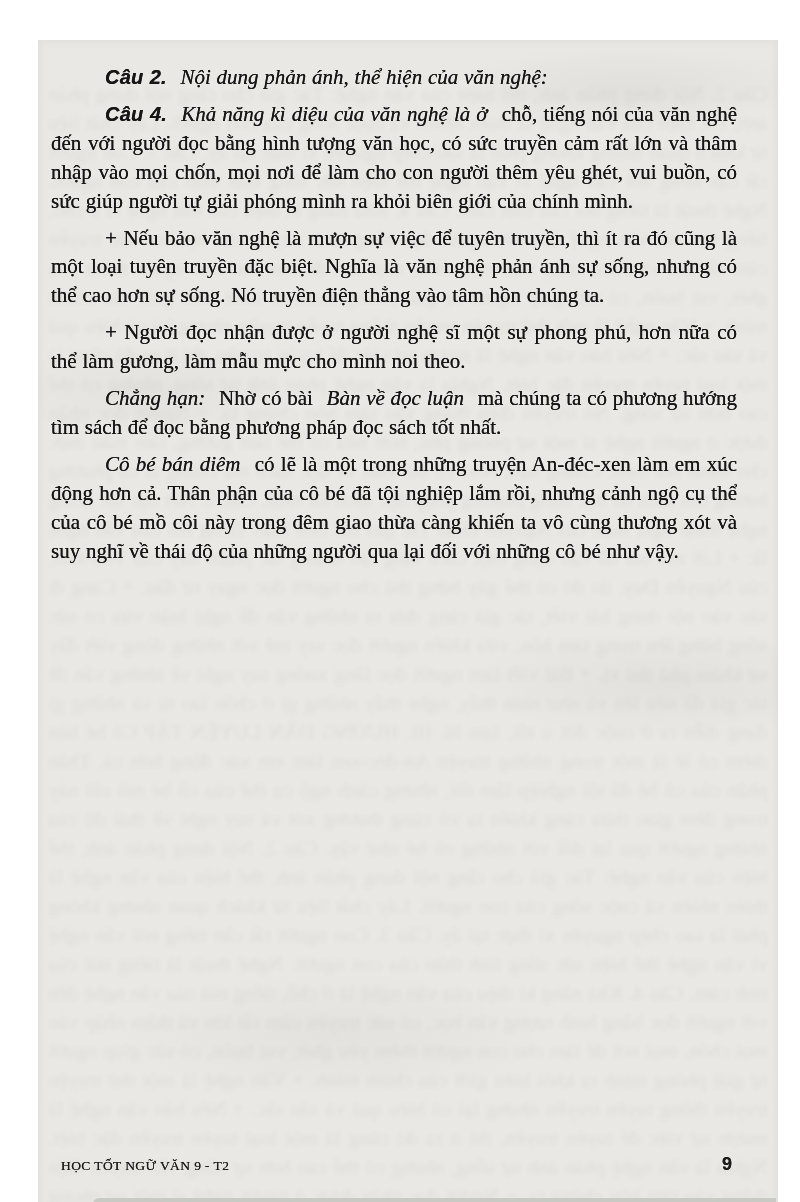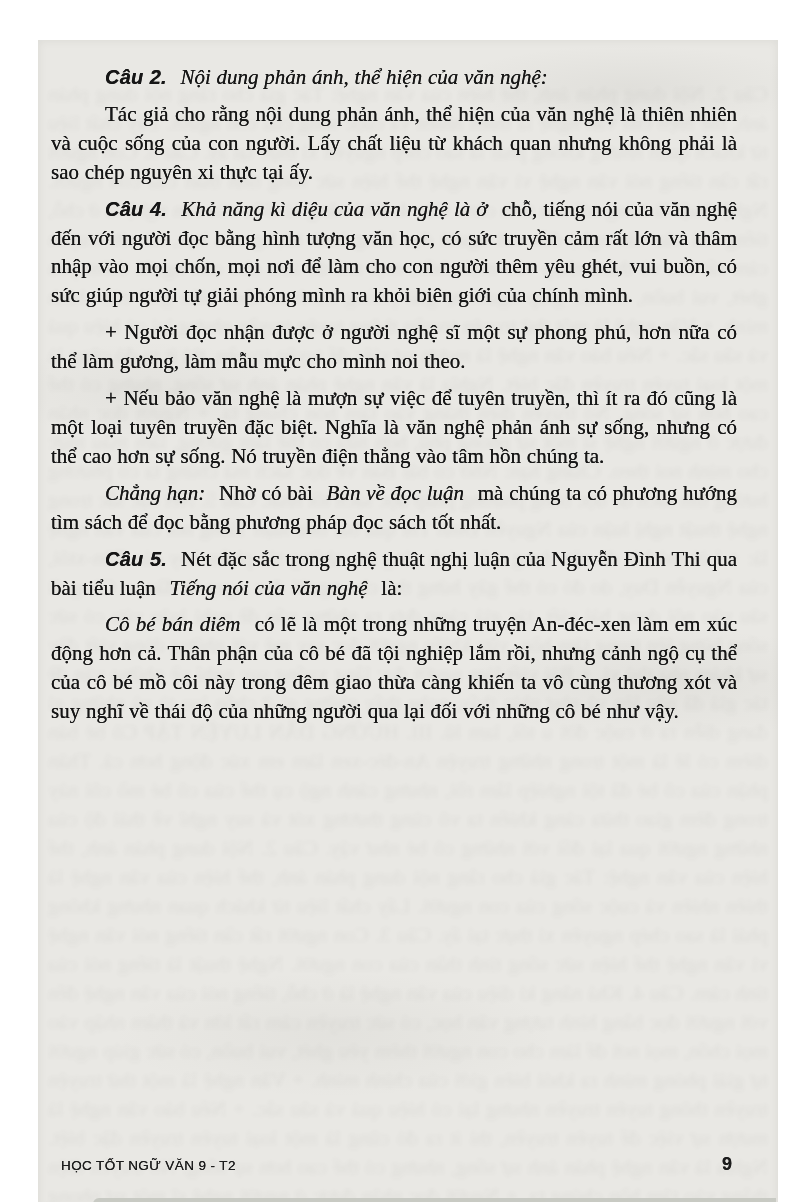--- a/index.html
+++ b/index.html
@@ -69,21 +69,21 @@
     text-align:left;
     text-shadow:0 0 .5px currentColor;
   }
   .footer{
     position:absolute;
     top:1106px;left:15px;right:38px;
     display:flex;justify-content:space-between;align-items:baseline;
     color:#1d1d1d;
   }
   .footer-title{
-    font-family:Liberation Sans, sans-serif;
+    font-family:Liberation Serif, serif;
     font-size:13.5px;
     letter-spacing:.4px;
     text-shadow:0 0 .4px currentColor;
   }
   .footer-page{
     font-family:"Liberation Sans", sans-serif;
     font-weight:700;
     font-size:18px;
     text-shadow:0 0 .5px currentColor;
   }
@@ -97,26 +97,24 @@
   }
 </style>
 </head>
 <body>
 
 <div class="page">
   <div class="scan">
     <div class="bleed" aria-hidden="true">Câu 2. Nội dung phản ánh, thể hiện của văn nghệ: Tác giả cho rằng nội dung phản ánh, thể hiện của văn nghệ là thiên nhiên và cuộc sống của con người. Lấy chất liệu từ khách quan nhưng không phải là sao chép nguyên xi thực tại ấy. Câu 3. Con người rất cần tiếng nói văn nghệ vì văn nghệ thể hiện sức sống tinh thần của con người. Nghệ thuật là tiếng nói của tình cảm. Câu 4. Khả năng kì diệu của văn nghệ là ở chỗ, tiếng nói của văn nghệ đến với người đọc bằng hình tượng văn học, có sức truyền cảm rất lớn và thâm nhập vào mọi chốn, mọi nơi để làm cho con người thêm yêu ghét, vui buồn, có sức giúp người tự giải phóng mình ra khỏi biên giới của chính mình. + Văn nghệ là một thứ truyện truyền thông tuyên truyền nhưng lại có hiệu quả và sâu sắc. + Nếu bảo văn nghệ là mượn sự việc để tuyên truyền, thì ít ra đó cũng là một loại tuyên truyền đặc biệt. Nghĩa là văn nghệ phản ánh sự sống, nhưng có thể cao hơn sự sống. Nó truyền điện thẳng vào tâm hồn chúng ta. + Người đọc nhận được ở người nghệ sĩ một sự phong phú, hơn nữa có thể làm gương, làm mẫu mực cho mình noi theo. Chẳng hạn: Nhờ có bài Bàn về đọc sách mà chúng ta có phương hướng tìm sách để đọc bằng phương pháp đọc sách tốt nhất. Câu 5. Nét đặc sắc trong nghệ thuật nghị luận của Nguyễn Đình Thi qua bài tiểu luận Tiếng nói của văn nghệ là: + Lời mở bài đã vận dụng một cách sáng tạo những tác phẩm hay của Tôn-xtôi, của Nguyễn Duy, do đó có thể gây hứng thú cho người đọc ngay từ đầu. + Càng đi sâu vào nội dung bài viết, tác giả càng đưa ra những vấn đề nghị luận vừa có sức sống bừng lên trong tâm hồn, vừa khiến người đọc say mê với những dòng viết đầy sự khám phá thú vị. + Bài viết làm người đọc lắng xuống suy nghĩ về những vấn đề tác giả đã nêu lên và như nhìn thấy, nghe thấy những gì ở chốn lao tù và những gì đang diễn ra ở cuộc đời u tối, lam lũ. III. HƯỚNG DẪN LUYỆN TẬP Cô bé bán diêm có lẽ là một trong những truyện An-đéc-xen làm em xúc động hơn cả. Thân phận của cô bé đã tội nghiệp lắm rồi, nhưng cảnh ngộ cụ thể của cô bé mồ côi này trong đêm giao thừa càng khiến ta vô cùng thương xót và suy nghĩ về thái độ của những người qua lại đối với những cô bé như vậy. Câu 2. Nội dung phản ánh, thể hiện của văn nghệ: Tác giả cho rằng nội dung phản ánh, thể hiện của văn nghệ là thiên nhiên và cuộc sống của con người. Lấy chất liệu từ khách quan nhưng không phải là sao chép nguyên xi thực tại ấy. Câu 3. Con người rất cần tiếng nói văn nghệ vì văn nghệ thể hiện sức sống tinh thần của con người. Nghệ thuật là tiếng nói của tình cảm. Câu 4. Khả năng kì diệu của văn nghệ là ở chỗ, tiếng nói của văn nghệ đến với người đọc bằng hình tượng văn học, có sức truyền cảm rất lớn và thâm nhập vào mọi chốn, mọi nơi để làm cho con người thêm yêu ghét, vui buồn, có sức giúp người tự giải phóng mình ra khỏi biên giới của chính mình. + Văn nghệ là một thứ truyện truyền thông tuyên truyền nhưng lại có hiệu quả và sâu sắc. + Nếu bảo văn nghệ là mượn sự việc để tuyên truyền, thì ít ra đó cũng là một loại tuyên truyền đặc biệt. Nghĩa là văn nghệ phản ánh sự sống, nhưng có thể cao hơn sự sống. Nó truyền điện thẳng vào tâm hồn chúng ta. + Người đọc nhận được ở người nghệ sĩ một sự phong phú, hơn nữa có thể làm gương, làm mẫu mực ch</div>
     <div class="content">
         <p class="para"><span class="seg-lead">Câu 2.</span><span class="seg-i"> Nội dung phản ánh, thể hiện của văn nghệ:</span></p>
-        <p class="para"><span class="seg-r">Tác giả cho rằng nội dung phản ánh, thể hiện của văn nghệ là thiên nhiên và cuộc sống của con người. Lấy chất liệu từ khách quan nhưng không phải là sao chép nguyên xi thực tại ấy.</span></p>
         <p class="para"><span class="seg-lead">Câu 4.</span><span class="seg-i"> Khả năng kì diệu của văn nghệ là ở</span><span class="seg-r"> chỗ, tiếng nói của văn nghệ đến với người đọc bằng hình tượng văn học, có sức truyền cảm rất lớn và thâm nhập vào mọi chốn, mọi nơi để làm cho con người thêm yêu ghét, vui buồn, có sức giúp người tự giải phóng mình ra khỏi biên giới của chính mình.</span></p>
+        <p class="para"><span class="seg-r">+ Nếu bảo văn nghệ là mượn sự việc để tuyên truyền, thì ít ra đó cũng là một loại tuyên truyền đặc biệt. Nghĩa là văn nghệ phản ánh sự sống, nhưng có thể cao hơn sự sống. Nó truyền điện thẳng vào tâm hồn chúng ta.</span></p>
         <p class="para"><span class="seg-r">+ Người đọc nhận được ở người nghệ sĩ một sự phong phú, hơn nữa có thể làm gương, làm mẫu mực cho mình noi theo.</span></p>
-        <p class="para"><span class="seg-r">+ Nếu bảo văn nghệ là mượn sự việc để tuyên truyền, thì ít ra đó cũng là một loại tuyên truyền đặc biệt. Nghĩa là văn nghệ phản ánh sự sống, nhưng có thể cao hơn sự sống. Nó truyền điện thẳng vào tâm hồn chúng ta.</span></p>
         <p class="para"><span class="seg-i">Chẳng hạn:</span><span class="seg-r"> Nhờ có bài </span><span class="seg-i">Bàn về đọc luận</span><span class="seg-r"> mà chúng ta có phương hướng tìm sách để đọc bằng phương pháp đọc sách tốt nhất.</span></p>
-        <p class="para"><span class="seg-lead">Câu 5.</span><span class="seg-r"> Nét đặc sắc trong nghệ thuật nghị luận của Nguyễn Đình Thi qua bài tiểu luận </span><span class="seg-i">Tiếng nói của văn nghệ</span><span class="seg-r"> là:</span></p>
         <p class="para"><span class="seg-i">Cô bé bán diêm</span><span class="seg-r"> có lẽ là một trong những truyện An-đéc-xen làm em xúc động hơn cả. Thân phận của cô bé đã tội nghiệp lắm rồi, nhưng cảnh ngộ cụ thể của cô bé mồ côi này trong đêm giao thừa càng khiến ta vô cùng thương xót và suy nghĩ về thái độ của những người qua lại đối với những cô bé như vậy.</span></p>
       </div>
     <div class="footer">
       <span class="footer-title">HỌC TỐT NGỮ VĂN 9 - T2</span>
       <span class="footer-page">9</span>
     </div>
     <div class="bottom-band"></div>
   </div>
 </div>
 

